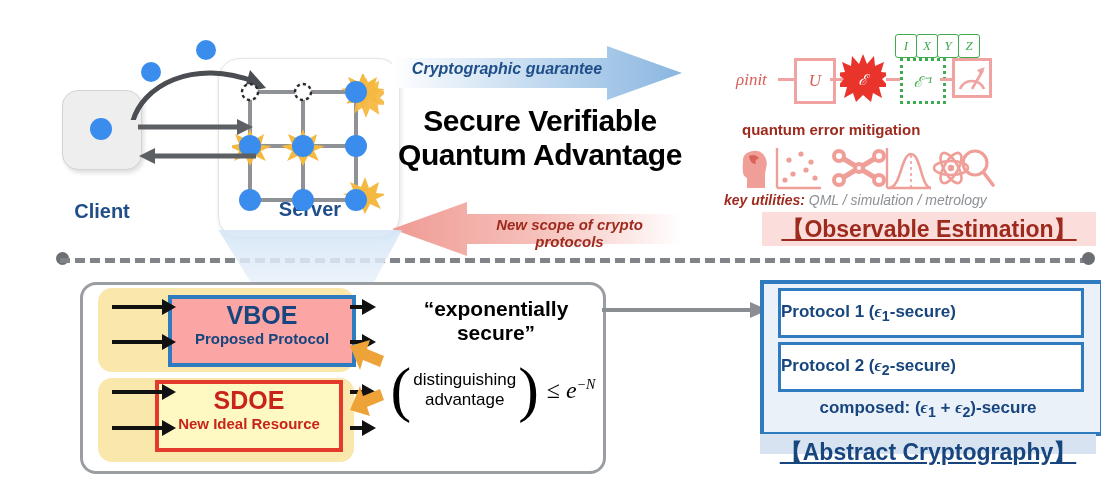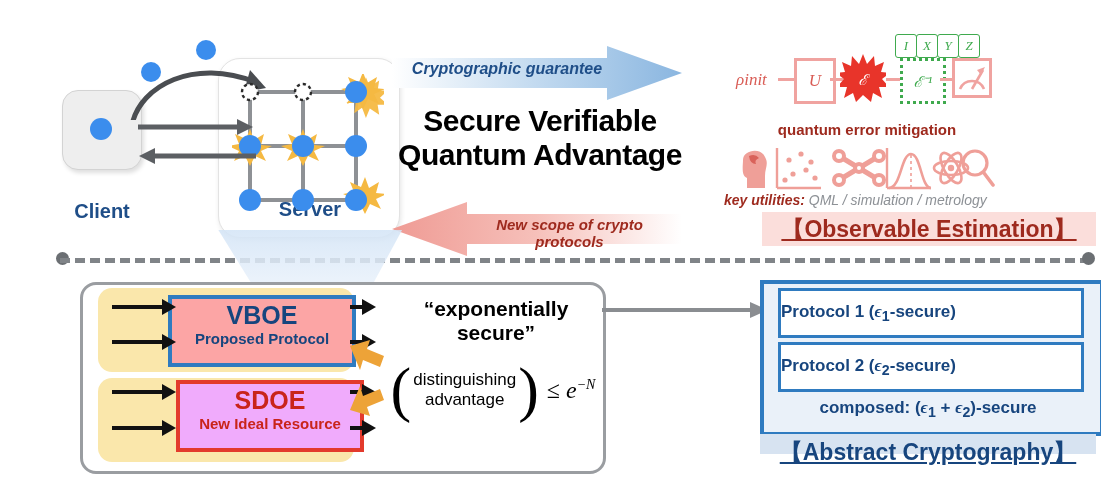--- a/index.html
+++ b/index.html
@@ -51,21 +51,21 @@
       color:#d95c55;font-size:17px;}
   .pauli{position:absolute;width:20px;height:22px;border:1.6px solid #3faa4e;
       border-radius:3px;background:#fff;display:flex;align-items:center;
       justify-content:center;font-family:"Liberation Serif",serif;
       font-style:italic;color:#3faa4e;font-size:13px;}
   #einv{position:absolute;left:125px;top:4px;width:42px;height:40px;
       border:3px dotted #3faa4e;background:#fff;display:flex;
       align-items:center;justify-content:center;
       font-family:"Liberation Serif",serif;font-style:italic;
       color:#3faa4e;font-size:15px;}
-  #qem-label{left:742px;top:121px;width:250px;text-align:center;
+  #qem-label{left:742px;top:121px;width:250px;
       font-size:15px;font-weight:bold;}
 
   
   #util-icons{left:735px;top:146px;width:260px;height:44px;}
   #util-label{left:724px;top:192px;font-size:14px;font-weight:bold;font-style:italic;}
   #util-label .g{font-weight:normal;}
 
   
   #obs-est{left:762px;top:212px;width:334px;height:34px;background:#fbdedb;}
   #obs-est span{display:block;text-align:center;line-height:34px;
@@ -92,22 +92,22 @@
       border:3px solid #9a9da1;border-radius:16px;background:#fff;}
 
   .yellowslab{position:absolute;background:#fae7ab;border-radius:14px;}
 
   #vboe-box{left:168px;top:295px;width:180px;height:64px;
       border:4px solid #2f7bc0;background:#fca5a5;}
   #vboe-t{margin-top:4px;text-align:center;font-size:25px;font-weight:bold;
       line-height:1;}
   #vboe-s{text-align:center;font-size:15px;font-weight:bold;margin-top:2px;}
 
-  #sdoe-box{left:176px;top:380px;width:180px;height:64px;
-      border:4px solid #e33a2c;background:#f0abfc;}
+  #sdoe-box{left:155px;top:380px;width:180px;height:64px;
+      border:4px solid #e33a2c;background:#fef9c3;}
   #sdoe-t{margin-top:4px;text-align:center;font-size:25px;font-weight:bold;
       line-height:1;color:#c9241a;}
   #sdoe-s{text-align:center;font-size:15px;font-weight:bold;margin-top:2px;
       color:#c9241a;}
 
   
   #exp-secure{left:386px;top:297px;width:220px;text-align:center;
       font-size:21px;font-weight:bold;color:#000;}
   #formula{left:378px;top:355px;width:230px;height:70px;
       display:flex;align-items:center;justify-content:center;}

